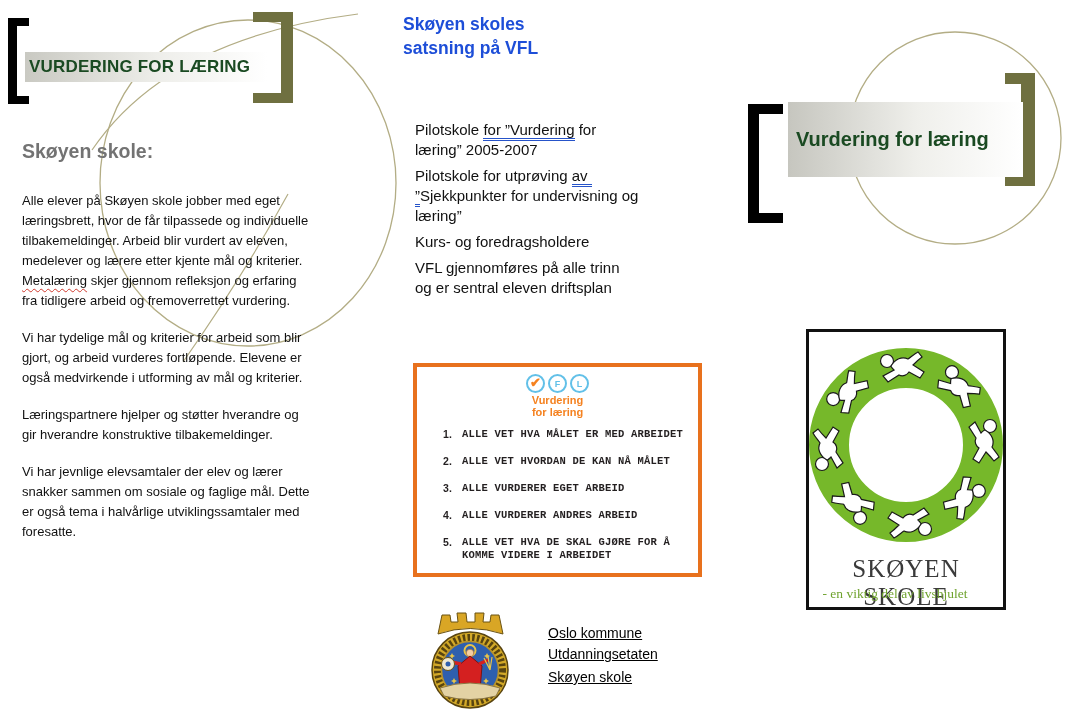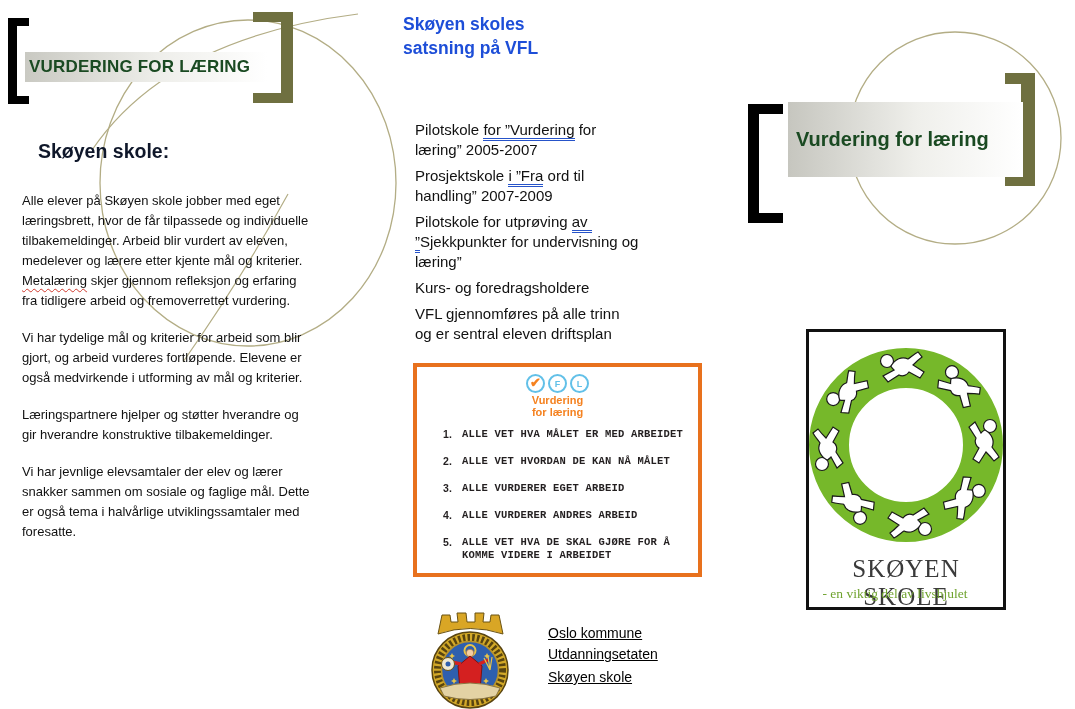--- a/index.html
+++ b/index.html
@@ -20,21 +20,21 @@
   
   .banner{position:absolute;z-index:3;display:flex;align-items:center;
           color:var(--banner-green);font-weight:bold;}
   .banner-left{left:25px;top:52px;width:238px;height:30px;font-size:17px;letter-spacing:.2px;
           padding-left:4px;background:linear-gradient(90deg,#c9c9c2 0%,#eeeeea 55%,#ffffff 100%);}
   .banner-right{left:788px;top:102px;width:227px;height:75px;font-size:20px;
           padding-left:8px;background:linear-gradient(90deg,#c6c6bf 0%,#efefeb 55%,#ffffff 100%);}
 
   
   .left-col{position:absolute;left:22px;top:140px;width:288px;z-index:3;}
-  .left-col h2{margin:0 0 28px 16px;font-size:19.5px;font-weight:bold;color:#0f172a;}
+  .left-col h2{margin:0 0 28px 0;font-size:19.5px;font-weight:bold;color:#737373;}
   .left-col p{margin:0 0 17px 0;font-size:13px;line-height:20px;}
   .spell{text-decoration:underline;text-decoration-style:wavy;
          text-decoration-color:var(--spell-red);text-decoration-thickness:1px;text-underline-offset:3px;}
   .gram{border-bottom:3px double var(--grammar-blue);padding-bottom:0;}
 
   
   .mid-heading{position:absolute;left:403px;top:12px;z-index:3;font-size:17.5px;font-weight:bold;
                line-height:24px;white-space:pre-line;color:#1d4ed8;}
   .bullets{position:absolute;left:415px;top:120px;width:280px;z-index:3;font-size:15px;line-height:20px;}
   .bullet{white-space:pre-wrap;margin-bottom:6px;}
@@ -102,22 +102,20 @@
         <p><span>Læringspartnere hjelper og støtter hverandre og gir hverandre konstruktive tilbakemeldinger.</span></p>
         <p><span>Vi har jevnlige elevsamtaler der elev og lærer snakker sammen om sosiale og faglige mål. Dette er også tema i halvårlige utviklingssamtaler med foresatte.</span></p>
       </div>
   </div>
 
   <div class="mid-heading">Skøyen skoles
 satsning på VFL</div>
   <div class="bullets">
       <div class="bullet"><span>Pilotskole </span><span class="gram">for ”Vurdering</span><span> for
 læring” 2005-2007</span></div>
-      <div class="bullet"><span>Prosjektskole </span><span class="gram">i ”Fra</span><span> ord til
-handling” 2007-2009</span></div>
       <div class="bullet"><span>Pilotskole for utprøving </span><span class="gram">av </span><span>
 </span><span class="gram">”</span><span>Sjekkpunkter for undervisning og
 læring”</span></div>
       <div class="bullet"><span>Kurs- og foredragsholdere</span></div>
       <div class="bullet"><span>VFL gjennomføres på alle trinn
 og er sentral eleven driftsplan</span></div>
     </div>
 
   <div class="vfl-box">
     <div class="vfl-logo">

